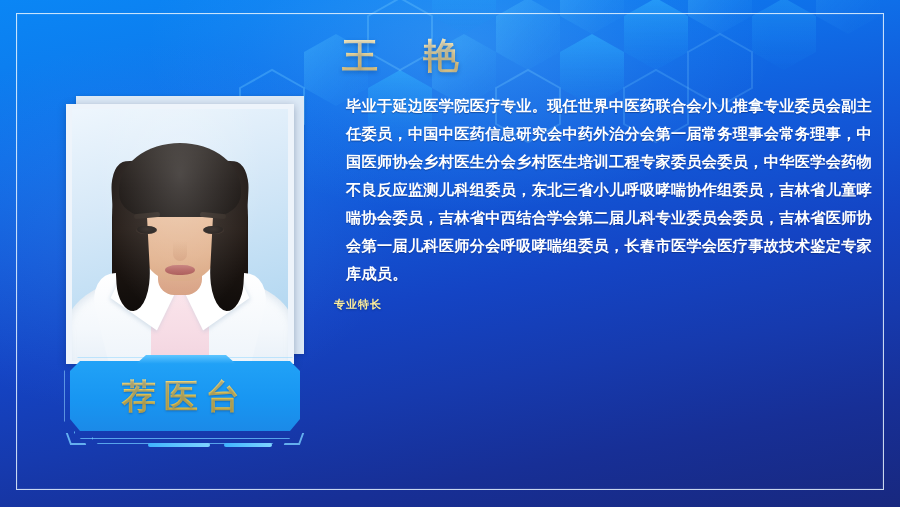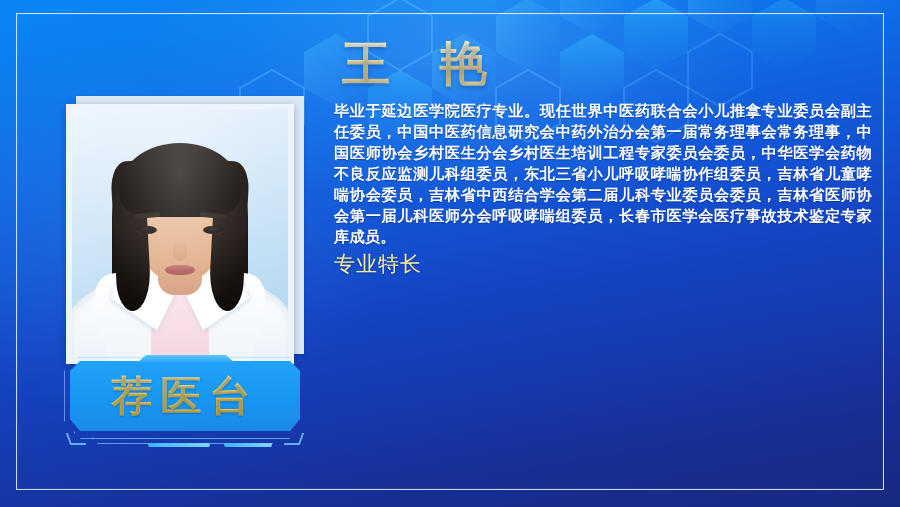--- a/index.html
+++ b/index.html
@@ -209,21 +209,21 @@
     left: 0; top: 2px;
     width: 242px; height: 80px;
     border: 1px solid rgba(150,215,255,.55);
     clip-path: polygon(0 14px, 14px 0, 228px 0, 242px 14px, 242px 64px, 228px 80px, 14px 80px, 0 64px);
   }
   .np-text {
     position:absolute;
     left:0; top: 8px;
     width: 242px;
     text-align:center;
-    font-size: 41px;
+    font-size: 34px;
     letter-spacing: 8px;
     font-weight: 700;
     line-height: 66px;
     color: #ffdf61;
     background: linear-gradient(180deg,#fff3bd 0%,#ffd94f 48%,#f6c32b 100%);
     -webkit-background-clip: text;
     background-clip: text;
     -webkit-text-fill-color: transparent;
     text-shadow: 0 1px 2px rgba(0,40,110,.35);
     font-family: "DejaVu Sans", sans-serif;
@@ -260,59 +260,59 @@
   .np-seg-b { left: 160px; width: 48px; }
 
   
   .content {
     position: absolute;
     left: 334px;
     top: 30px;
     width: 538px;
   }
   .doctor-name {
-    font-size: 48px;
+    font-size: 36px;
     font-weight: 700;
     letter-spacing: 18px;
     line-height: 52px;
-    font-family: Liberation Sans, sans-serif;
+    font-family: Liberation Serif, serif;
     background: linear-gradient(180deg,#fdf6d8 0%,#f7e4a6 42%,#e8c878 70%,#f5e7b9 100%);
     -webkit-background-clip: text;
     background-clip: text;
     -webkit-text-fill-color: transparent;
     color:#f2dfa4;
     text-shadow: 0 2px 4px rgba(0,35,95,.30);
-    margin: 8px 0 10px 8px;
+    margin: 0 0 10px 8px;
   }
   .titles {
     font-family: "DejaVu Sans", sans-serif;
     font-size: 15.5px;
     font-weight: 700;
     color: #ffef9a;
     letter-spacing: .6px;
     line-height: 22px;
     margin-bottom: 9px;
     text-shadow: 0 1px 2px rgba(0,30,90,.45);
   }
   .para {
     font-family: "Liberation Serif", "DejaVu Serif", serif;
     font-size: 15.2px;
     font-weight: 700;
     color: #ffffff;
-    line-height: 21px;
+    line-height: 28px;
     letter-spacing: .2px;
     text-align: justify;
     text-justify: inter-ideograph;
-    margin: 0 0 4px 0;
+    margin: 0 0 4px 12px;
     text-shadow: 0 1px 1px rgba(0,25,80,.40);
   }
   .section-head {
     font-family: "DejaVu Sans", sans-serif;
-    font-size: 21px;
-    font-weight: 400;
+    font-size: 11px;
+    font-weight: 700;
     color: #ffef9a;
     line-height: 26px;
     letter-spacing: 1px;
     margin: 2px 0 2px 0;
     text-shadow: 0 1px 2px rgba(0,30,90,.45);
   }
 </style>
 </head>
 <body>
 

